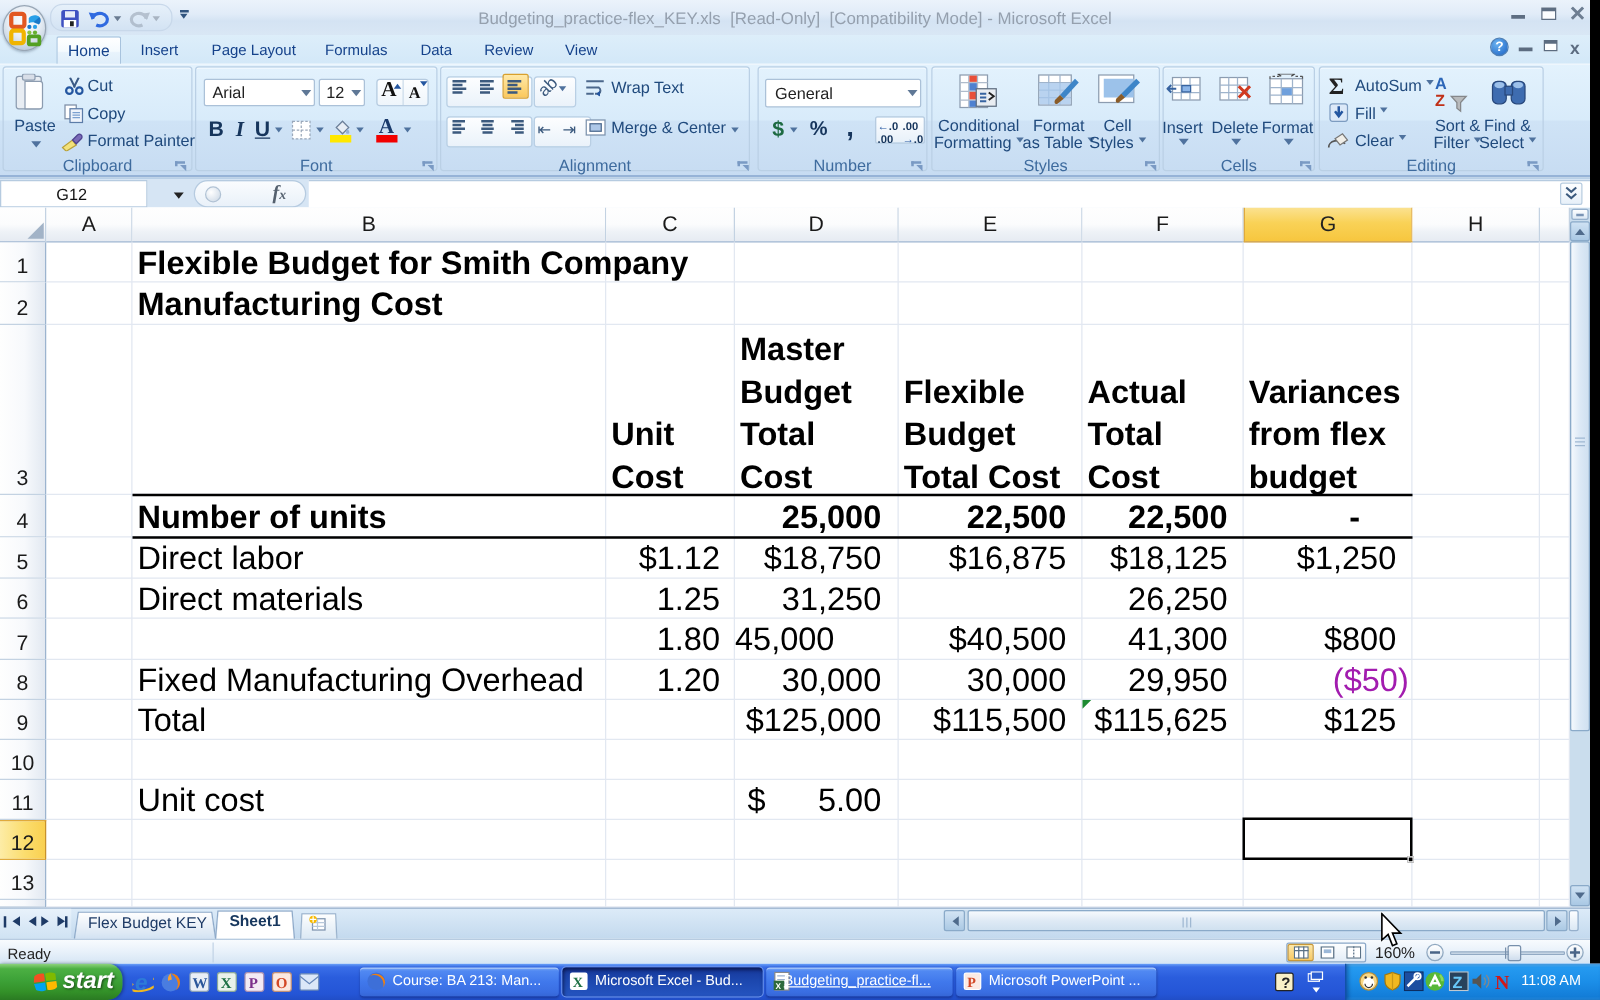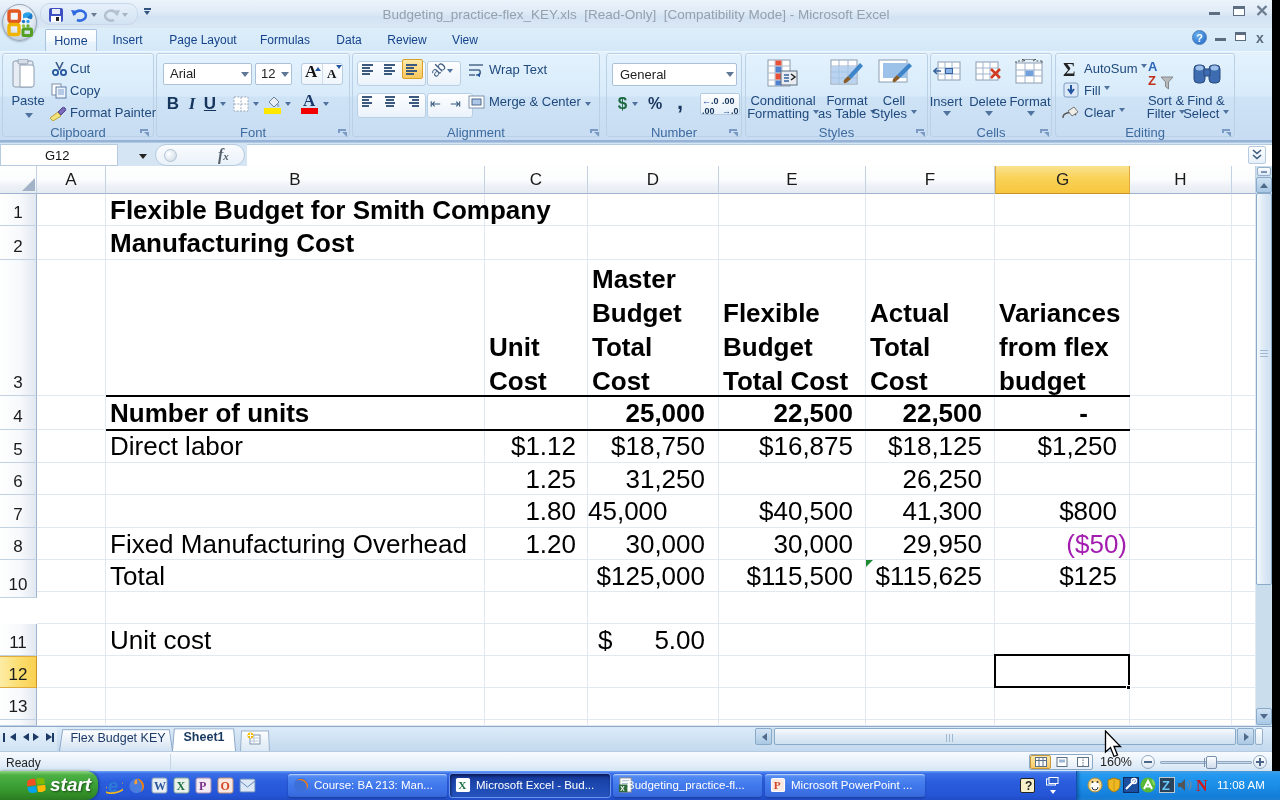--- a/index.html
+++ b/index.html
@@ -362,21 +362,21 @@
 <div style="position:absolute;left:22px;top:12px;width:0;height:0;border-left:13px solid transparent;border-bottom:13px solid #a2b3c7;"></div>
 <div class="rowh" style="top:28px;height:32px;">1</div>
 <div class="rowh" style="top:60px;height:34px;">2</div>
 <div class="rowh" style="top:94px;height:136px;">3</div>
 <div class="rowh" style="top:230px;height:34px;">4</div>
 <div class="rowh" style="top:264px;height:33px;">5</div>
 <div class="rowh" style="top:297px;height:32px;">6</div>
 <div class="rowh" style="top:329px;height:33px;">7</div>
 <div class="rowh" style="top:362px;height:32px;">8</div>
 <div class="rowh" style="top:394px;height:32px;">9</div>
-<div class="rowh" style="top:400px;height:32px;">10</div>
+<div class="rowh" style="top:426px;height:32px;">10</div>
 <div class="rowh" style="top:458px;height:32px;">11</div>
 <div class="rowh rowhsel" style="top:490px;height:32px;">12</div>
 <div class="rowh" style="top:522px;height:32px;">13</div>
 <div class="rowh" style="top:554px;height:6px;"></div>
 <div class="gv" style="left:105px;height:532px;"></div>
 <div class="gv" style="left:484px;height:532px;"></div>
 <div class="gv" style="left:587px;height:532px;"></div>
 <div class="gv" style="left:718px;height:532px;"></div>
 <div class="gv" style="left:865px;height:532px;"></div>
 <div class="gv" style="left:994px;height:532px;"></div>
@@ -410,20 +410,21 @@
 <div class="cell b" style="top:230px;height:34px;line-height:34px;left:588px;width:117px;text-align:right;">25,000</div>
 <div class="cell b" style="top:230px;height:34px;line-height:34px;left:719px;width:134px;text-align:right;">22,500</div>
 <div class="cell b" style="top:230px;height:34px;line-height:34px;left:866px;width:116px;text-align:right;">22,500</div>
 <div class="cell b" style="top:230px;height:34px;line-height:34px;left:995px;width:93px;text-align:right;">-</div>
 <div class="cell" style="top:264px;height:33px;line-height:33px;left:110px;">Direct labor</div>
 <div class="cell" style="top:264px;height:33px;line-height:33px;left:485px;width:91px;text-align:right;">$1.12</div>
 <div class="cell" style="top:264px;height:33px;line-height:33px;left:588px;width:117px;text-align:right;">$18,750</div>
 <div class="cell" style="top:264px;height:33px;line-height:33px;left:719px;width:134px;text-align:right;">$16,875</div>
 <div class="cell" style="top:264px;height:33px;line-height:33px;left:866px;width:116px;text-align:right;">$18,125</div>
 <div class="cell" style="top:264px;height:33px;line-height:33px;left:995px;width:122px;text-align:right;">$1,250</div>
+<div class="cell" style="top:297px;height:32px;line-height:32px;left:110px;">Direct materials</div>
 <div class="cell" style="top:297px;height:32px;line-height:32px;left:485px;width:91px;text-align:right;">1.25</div>
 <div class="cell" style="top:297px;height:32px;line-height:32px;left:588px;width:117px;text-align:right;">31,250</div>
 <div class="cell" style="top:297px;height:32px;line-height:32px;left:866px;width:116px;text-align:right;">26,250</div>
 <div class="cell" style="top:329px;height:33px;line-height:33px;left:485px;width:91px;text-align:right;">1.80</div>
 <div class="cell" style="top:329px;height:33px;line-height:33px;left:588px;width:117px;">45,000</div>
 <div class="cell" style="top:329px;height:33px;line-height:33px;left:719px;width:134px;text-align:right;">$40,500</div>
 <div class="cell" style="top:329px;height:33px;line-height:33px;left:866px;width:116px;text-align:right;">41,300</div>
 <div class="cell" style="top:329px;height:33px;line-height:33px;left:995px;width:122px;text-align:right;">$800</div>
 <div class="cell" style="top:362px;height:32px;line-height:32px;left:110px;">Fixed Manufacturing Overhead</div>
 <div class="cell" style="top:362px;height:32px;line-height:32px;left:485px;width:91px;text-align:right;">1.20</div>
@@ -577,21 +578,21 @@
       </svg>
       <span style="position:absolute;left:26px;top:5px;">Microsoft Excel - Bud...</span>
     </div>
 <div class="tbtn" style="left:613px;width:149px;">
       <svg width="16" height="16" viewBox="0 0 17 17" style="position:absolute;left:5px;top:3px;">
         <rect x="2" y="1" width="12" height="15" fill="#fff" stroke="#888"></rect>
         <path d="M4 4 h8 M4 7 h8 M4 10 h8" stroke="#9ab0d0"></path>
         <rect x="1" y="8" width="9" height="8" fill="#2e6b3c"></rect>
         <text x="2.5" y="15" font-size="7" font-weight="bold" fill="#fff" font-family="Liberation Sans">X</text>
       </svg>
-      <span style="position:absolute;left:14px;top:5px;">Budgeting_practice-fl...</span>
+      <span style="position:absolute;left:14px;top:5px;text-decoration:underline;">Budgeting_practice-fl...</span>
     </div>
 <div class="tbtn" style="left:765px;width:160px;">
       <svg width="16" height="16" viewBox="0 0 17 17" style="position:absolute;left:5px;top:3px;">
         <rect x="1" y="1" width="15" height="15" rx="2" fill="#fff"></rect>
         <rect x="2" y="2" width="13" height="13" rx="1" fill="#fbeae4"></rect>
         <text x="4" y="13" font-size="12" font-weight="bold" fill="#d24726" font-family="Liberation Serif">P</text>
       </svg>
       <span style="position:absolute;left:26px;top:5px;">Microsoft PowerPoint ...</span>
     </div>
 <div style="position:absolute;left:1020px;top:7px;width:15px;height:15px;background:#f8f0c8;border:1px solid #222;border-radius:2px;">

